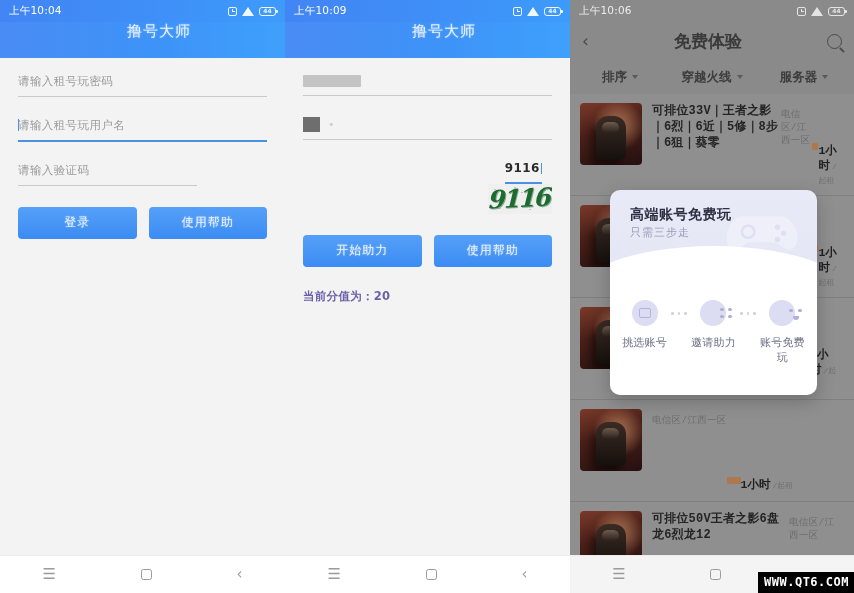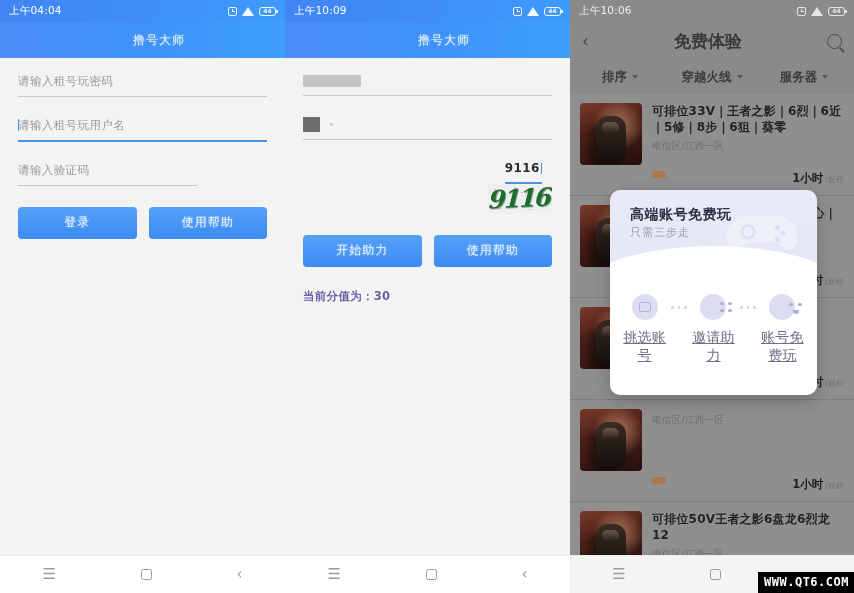--- a/index.html
+++ b/index.html
@@ -45,23 +45,23 @@
     position: relative; display: flex; align-items: center; justify-content: center;
     font-size: 6px; line-height: 1; font-weight: 700;
   }
   .ic-batt::after {
     content: ""; position: absolute; right: -3px; top: 2.6px;
     width: 1.6px; height: 3.4px; background: currentColor; border-radius: 0 1px 1px 0;
   }
 
   
   .appbar {
-    height: 36px; display: flex; align-items: center; justify-content: center;
+    height: 36px; display: flex; justify-content: center;
     background: linear-gradient(90deg,#4a8cf5 0%, #3d93f8 55%, #3fa0fb 100%);
-    color: #e8f1ff; font-size: 12px; letter-spacing: 1px;
+    color: #e8f1ff; font-size: 15px; letter-spacing: 1px;
     text-shadow: 0 0 2px rgba(255,255,255,.45);
     padding-left: 33px;
   }
 
   
   .form { padding: 16px 18px 0 18px; }
   .field { position: relative; margin-bottom: 21px; }
   .field-txt {
     font-size: 11.5px; color: #9a9a9a; padding-bottom: 7px;
     letter-spacing: .4px; white-space: nowrap; overflow: hidden;
@@ -175,21 +175,21 @@
     content: ""; position: absolute; left: 16px; top: 13px;
     width: 30px; height: 44px; border-radius: 12px 12px 6px 6px;
     background: linear-gradient(180deg,#3a2b24 0%, #15100d 100%);
     box-shadow: -5px 8px 10px rgba(0,0,0,.5);
   }
   .thumb::after {
     content: ""; position: absolute; left: 22px; top: 19px;
     width: 17px; height: 11px; border-radius: 6px;
     background: linear-gradient(180deg,#6d5a4c,#2a211b);
   }
-  .row-body { flex: 1; min-width: 0; display: flex; flex-direction: column; }
+  .row-body { flex: 1; min-width: 0; display: flex; flex-direction: row; font-family: Liberation Mono, monospace; }
   .row-title {
     font-size: 12px; line-height: 16px; color: #242424; font-weight: 700;
     letter-spacing: .2px;
   }
   .row-sub { font-size: 9.5px; color: #6d6d6d; margin-top: 5px; letter-spacing: .3px; }
   .row-foot {
     margin-top: auto; display: flex; align-items: flex-start; justify-content: space-between;
   }
   .row-tag { width: 14px; height: 7px; background: #b8703a; opacity: .75; border-radius: 1px; }
   .row-time { font-size: 11.5px; color: #1f1f1f; font-weight: 700; }
@@ -223,42 +223,42 @@
     background: #dcdcf2; position: relative;
   }
   .step-ic .g { position: absolute; inset: 0; display: flex; align-items: center; justify-content: center; }
   .step-ic .sq {
     width: 12px; height: 10px; border: 1.5px solid #b3b3d8; border-radius: 2px;
   }
   .dotpair { position: absolute; width: 100%; height: 100%; }
   .dotpair i {
     position: absolute; width: 3.4px; height: 3.4px; background: #b0b0d6; border-radius: 50%;
   }
-  .step-label { font-size: 14px; color: #6e6e86; letter-spacing: .2px; text-decoration: underline; }
+  .step-label { font-size: 11px; color: #6e6e86; letter-spacing: .2px; }
   .dots {
     display: flex; align-items: center; gap: 4px; margin-top: 12px;
   }
   .dots i { width: 2.6px; height: 2.6px; background: #d2d2e6; border-radius: 50%; }
 
   
   .watermark {
     position: absolute; right: 0; bottom: 0; background: #000000; color: #ffffff;
     font-family: "DejaVu Sans Mono", "Liberation Mono", monospace;
     font-size: 12px; font-weight: 700; letter-spacing: .5px;
     padding: 3px 5px 4px 6px; z-index: 30;
   }
 </style>
 </head>
 <body>
 
 <div class="screens">
 
   <div class="panel panel-a">
     <div class="statusbar sb-blue">
-      <span>上午04:04</span>
+      <span>上午10:04</span>
       <span class="sb-icons">
         <span class="ic ic-alarm"></span>
         <span class="ic ic-wifi"></span>
         <span class="ic ic-batt">44</span>
       </span>
     </div>
 
     <div class="appbar">
       <span>撸号大师</span>
     </div>
@@ -338,21 +338,21 @@
           </span>
           <span class="cap-text">9116</span>
         </div>
       </div>
 
       <div class="btn-row">
         <button class="btn">开始助力</button>
         <button class="btn">使用帮助</button>
       </div>
 
-      <div class="score">当前分值为：30</div>
+      <div class="score">当前分值为：20</div>
     </div>
 
     <div class="navbar">
       <span class="nav-ic">☰</span>
       <span class="nav-sq"></span>
       <span class="nav-ic">‹</span>
     </div>
   </div>
 
   <div class="panel panel-c">

